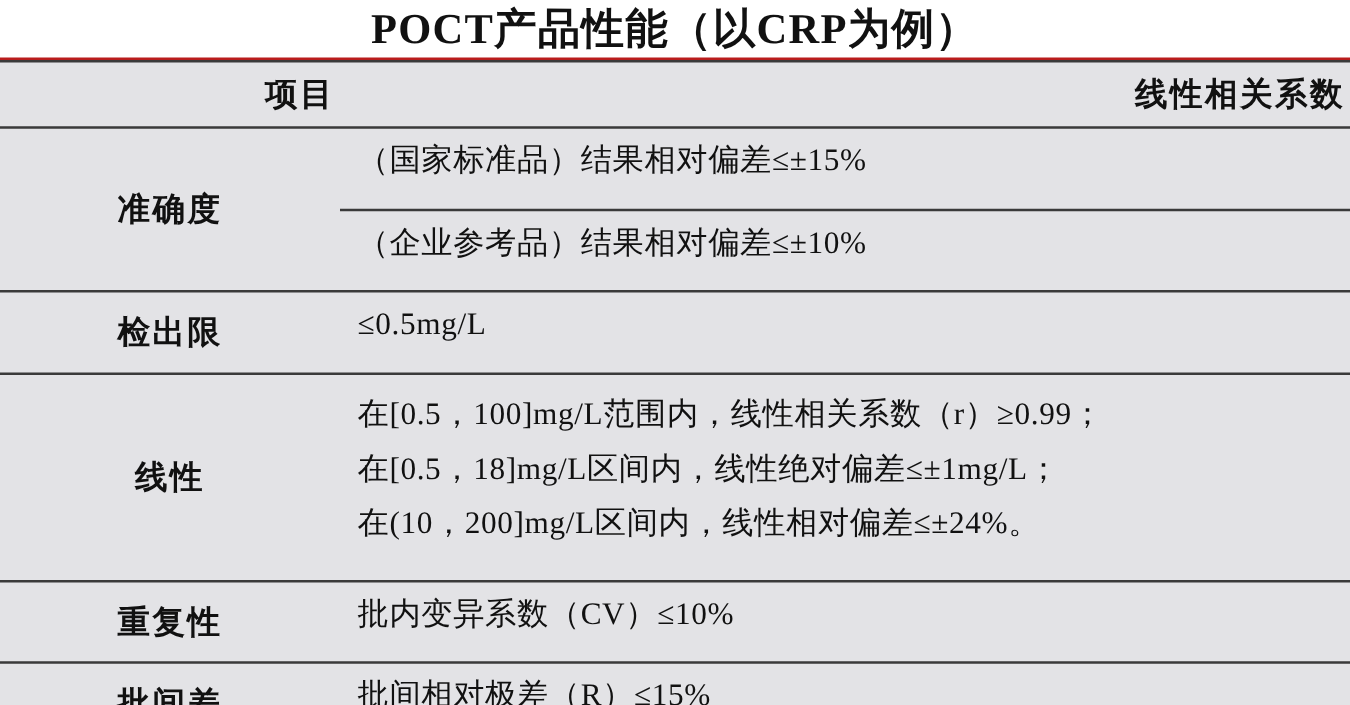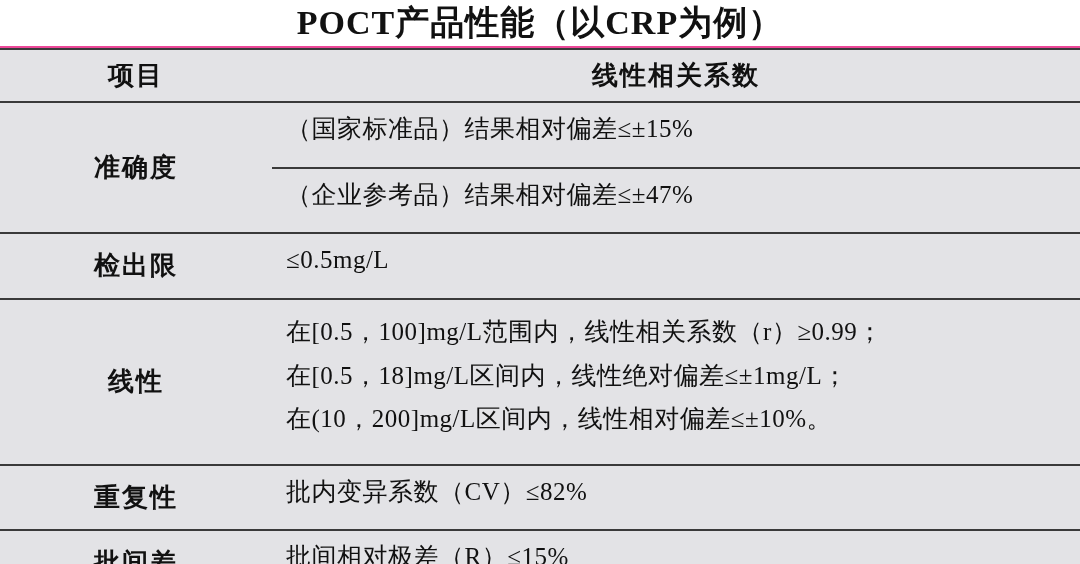--- a/index.html
+++ b/index.html
@@ -18,21 +18,21 @@
     width: 1080px;
     height: 564px;
     box-sizing: border-box;
     background: #e3e3e6;
     display: flex;
     flex-direction: column;
   }
   .title-row {
     height: 74px;
     background: #ffffff;
-    border-bottom: 2px solid #ec4899;
+    border-bottom: 2px solid #b91c1c;
     display: flex;
     align-items: center;
     justify-content: center;
   }
   .title-text {
     font-size: 34px;
     font-weight: bold;
     letter-spacing: 1px;
     color: #111111;
     white-space: nowrap;
@@ -60,21 +60,21 @@
     letter-spacing: 2px;
   }
   td.value-cell {
     text-align: left;
     font-size: 25px;
     padding: 8px 0 20px 14px;
     line-height: 1.42;
     letter-spacing: 0.5px;
   }
   td.head-cell {
-    text-align: center;
+    text-align: right;
     font-size: 26px;
     font-weight: bold;
     padding: 8px 4px;
     letter-spacing: 2px;
   }
   .row-h-head { height: 48px; }
   .row-h-std  { height: 60px; }
   .row-h-lin  { height: 166px; }
   .lin-line {
     display: block;
@@ -96,40 +96,40 @@
       <tr class="row-h-head">
         <td class="label-cell head-cell">项目</td>
         <td class="head-cell">线性相关系数</td>
       </tr>
 
       <tr class="row-h-std">
         <td class="label-cell" rowspan="2">准确度</td>
         <td class="value-cell">（国家标准品）结果相对偏差≤±15%</td>
       </tr>
       <tr class="row-h-std">
-        <td class="value-cell">（企业参考品）结果相对偏差≤±47%</td>
+        <td class="value-cell">（企业参考品）结果相对偏差≤±10%</td>
       </tr>
 
       <tr class="row-h-std">
         <td class="label-cell">检出限</td>
         <td class="value-cell">≤0.5mg/L</td>
       </tr>
 
       <tr class="row-h-lin">
         <td class="label-cell">线性</td>
         <td class="value-cell">
           <span class="lin-line">在[0.5，100]mg/L范围内，线性相关系数（r）≥0.99；</span>
           <span class="lin-line">在[0.5，18]mg/L区间内，线性绝对偏差≤±1mg/L；</span>
-          <span class="lin-line">在(10，200]mg/L区间内，线性相对偏差≤±10%。</span>
+          <span class="lin-line">在(10，200]mg/L区间内，线性相对偏差≤±24%。</span>
         </td>
       </tr>
 
       <tr class="row-h-std">
         <td class="label-cell">重复性</td>
-        <td class="value-cell">批内变异系数（CV）≤82%</td>
+        <td class="value-cell">批内变异系数（CV）≤10%</td>
       </tr>
 
       <tr class="row-h-std">
         <td class="label-cell no-bottom">批间差</td>
         <td class="value-cell no-bottom">批间相对极差（R）≤15%</td>
       </tr>
     </tbody>
   </table>
 
 </div>

